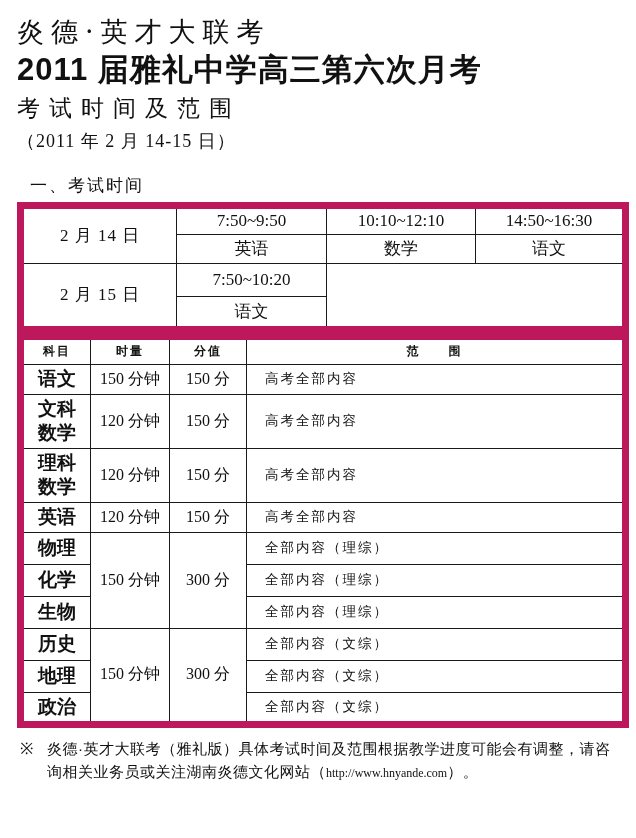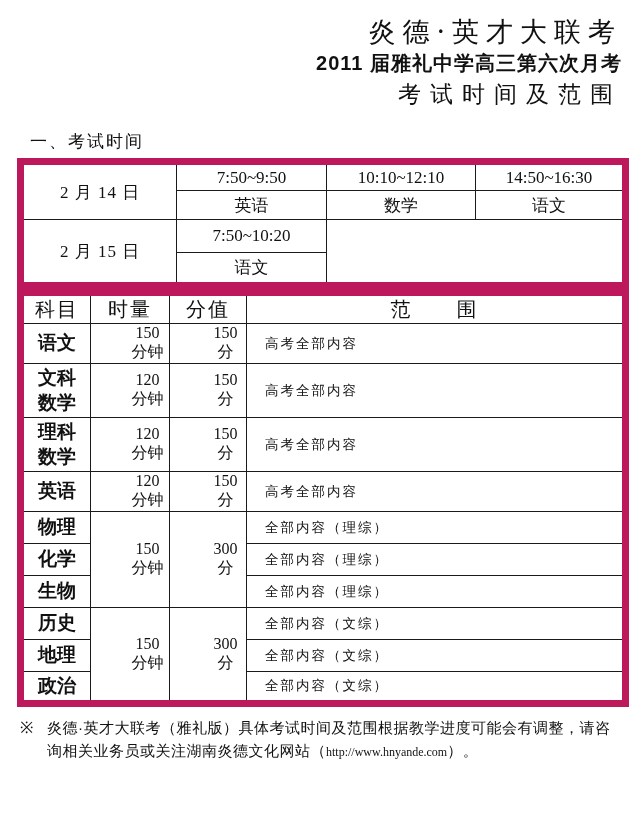--- a/index.html
+++ b/index.html
@@ -15,31 +15,31 @@
     font-family: "Liberation Serif", serif;
   }
   .page {
     box-sizing: border-box;
     width: 636px;
     height: 838px;
     padding: 16px 14px 0 17px;
   }
 
   
-  .doc-header { text-align: right; }
+  .doc-header { text-align: left; }
   .brand {
     font-family: "DejaVu Serif", serif;
     font-size: 27px;
     letter-spacing: 7px;
     line-height: 1.2;
   }
   .main-title {
     font-family: "Liberation Sans", sans-serif;
     font-weight: bold;
-    font-size: 20px;
+    font-size: 31px;
     letter-spacing: 1px;
     line-height: 1.2;
     margin-top: 3px;
   }
   .subtitle {
     font-family: "DejaVu Serif", serif;
     font-size: 23px;
     letter-spacing: 9px;
     line-height: 1.25;
     margin-top: 5px;
@@ -85,35 +85,34 @@
   .t-time .row-d2 { height: 33px; }
   .t-time td.date-cell { letter-spacing: 1px; }
 
   
   .t-scope .rh { height: 28px; }
   .t-scope .rs { height: 30px; }
   .t-scope .rd { height: 54px; }
   .t-scope .rm { height: 32px; }
   .t-scope td.hdr {
     font-family: "Liberation Sans", sans-serif;
-    font-weight: normal;
-    font-size: 20px;
+    font-weight: bold;
+    font-size: 12px;
     letter-spacing: 2px;
   }
   .t-scope td.subj {
     font-family: "Liberation Sans", sans-serif;
     font-weight: bold;
     font-size: 19px;
     line-height: 1.3;
     white-space: pre-line;
   }
   .t-scope td.val {
     font-family: "Liberation Serif", serif;
     font-size: 16px;
-    padding-left: 35px;
   }
   .t-scope td.scope {
     font-family: "DejaVu Serif", serif;
     font-size: 13.5px;
     letter-spacing: 2px;
     text-align: left;
     padding-left: 18px;
   }
 
   
@@ -143,20 +142,21 @@
 </style>
 </head>
 <body>
 
 <div class="page">
 
   <div class="doc-header">
     <div class="brand">炎德·英才大联考</div>
     <div class="main-title">2011 届雅礼中学高三第六次月考</div>
     <div class="subtitle">考试时间及范围</div>
+    <div class="date-range">（2011 年 2 月 14-15 日）</div>
   </div>
 
   <div class="section-heading sh1">一、考试时间</div>
 
   <table class="t-time">
     <colgroup>
       <col style="width:156px">
         <col style="width:150px">
         <col style="width:149px">
         <col style="width:150px">

